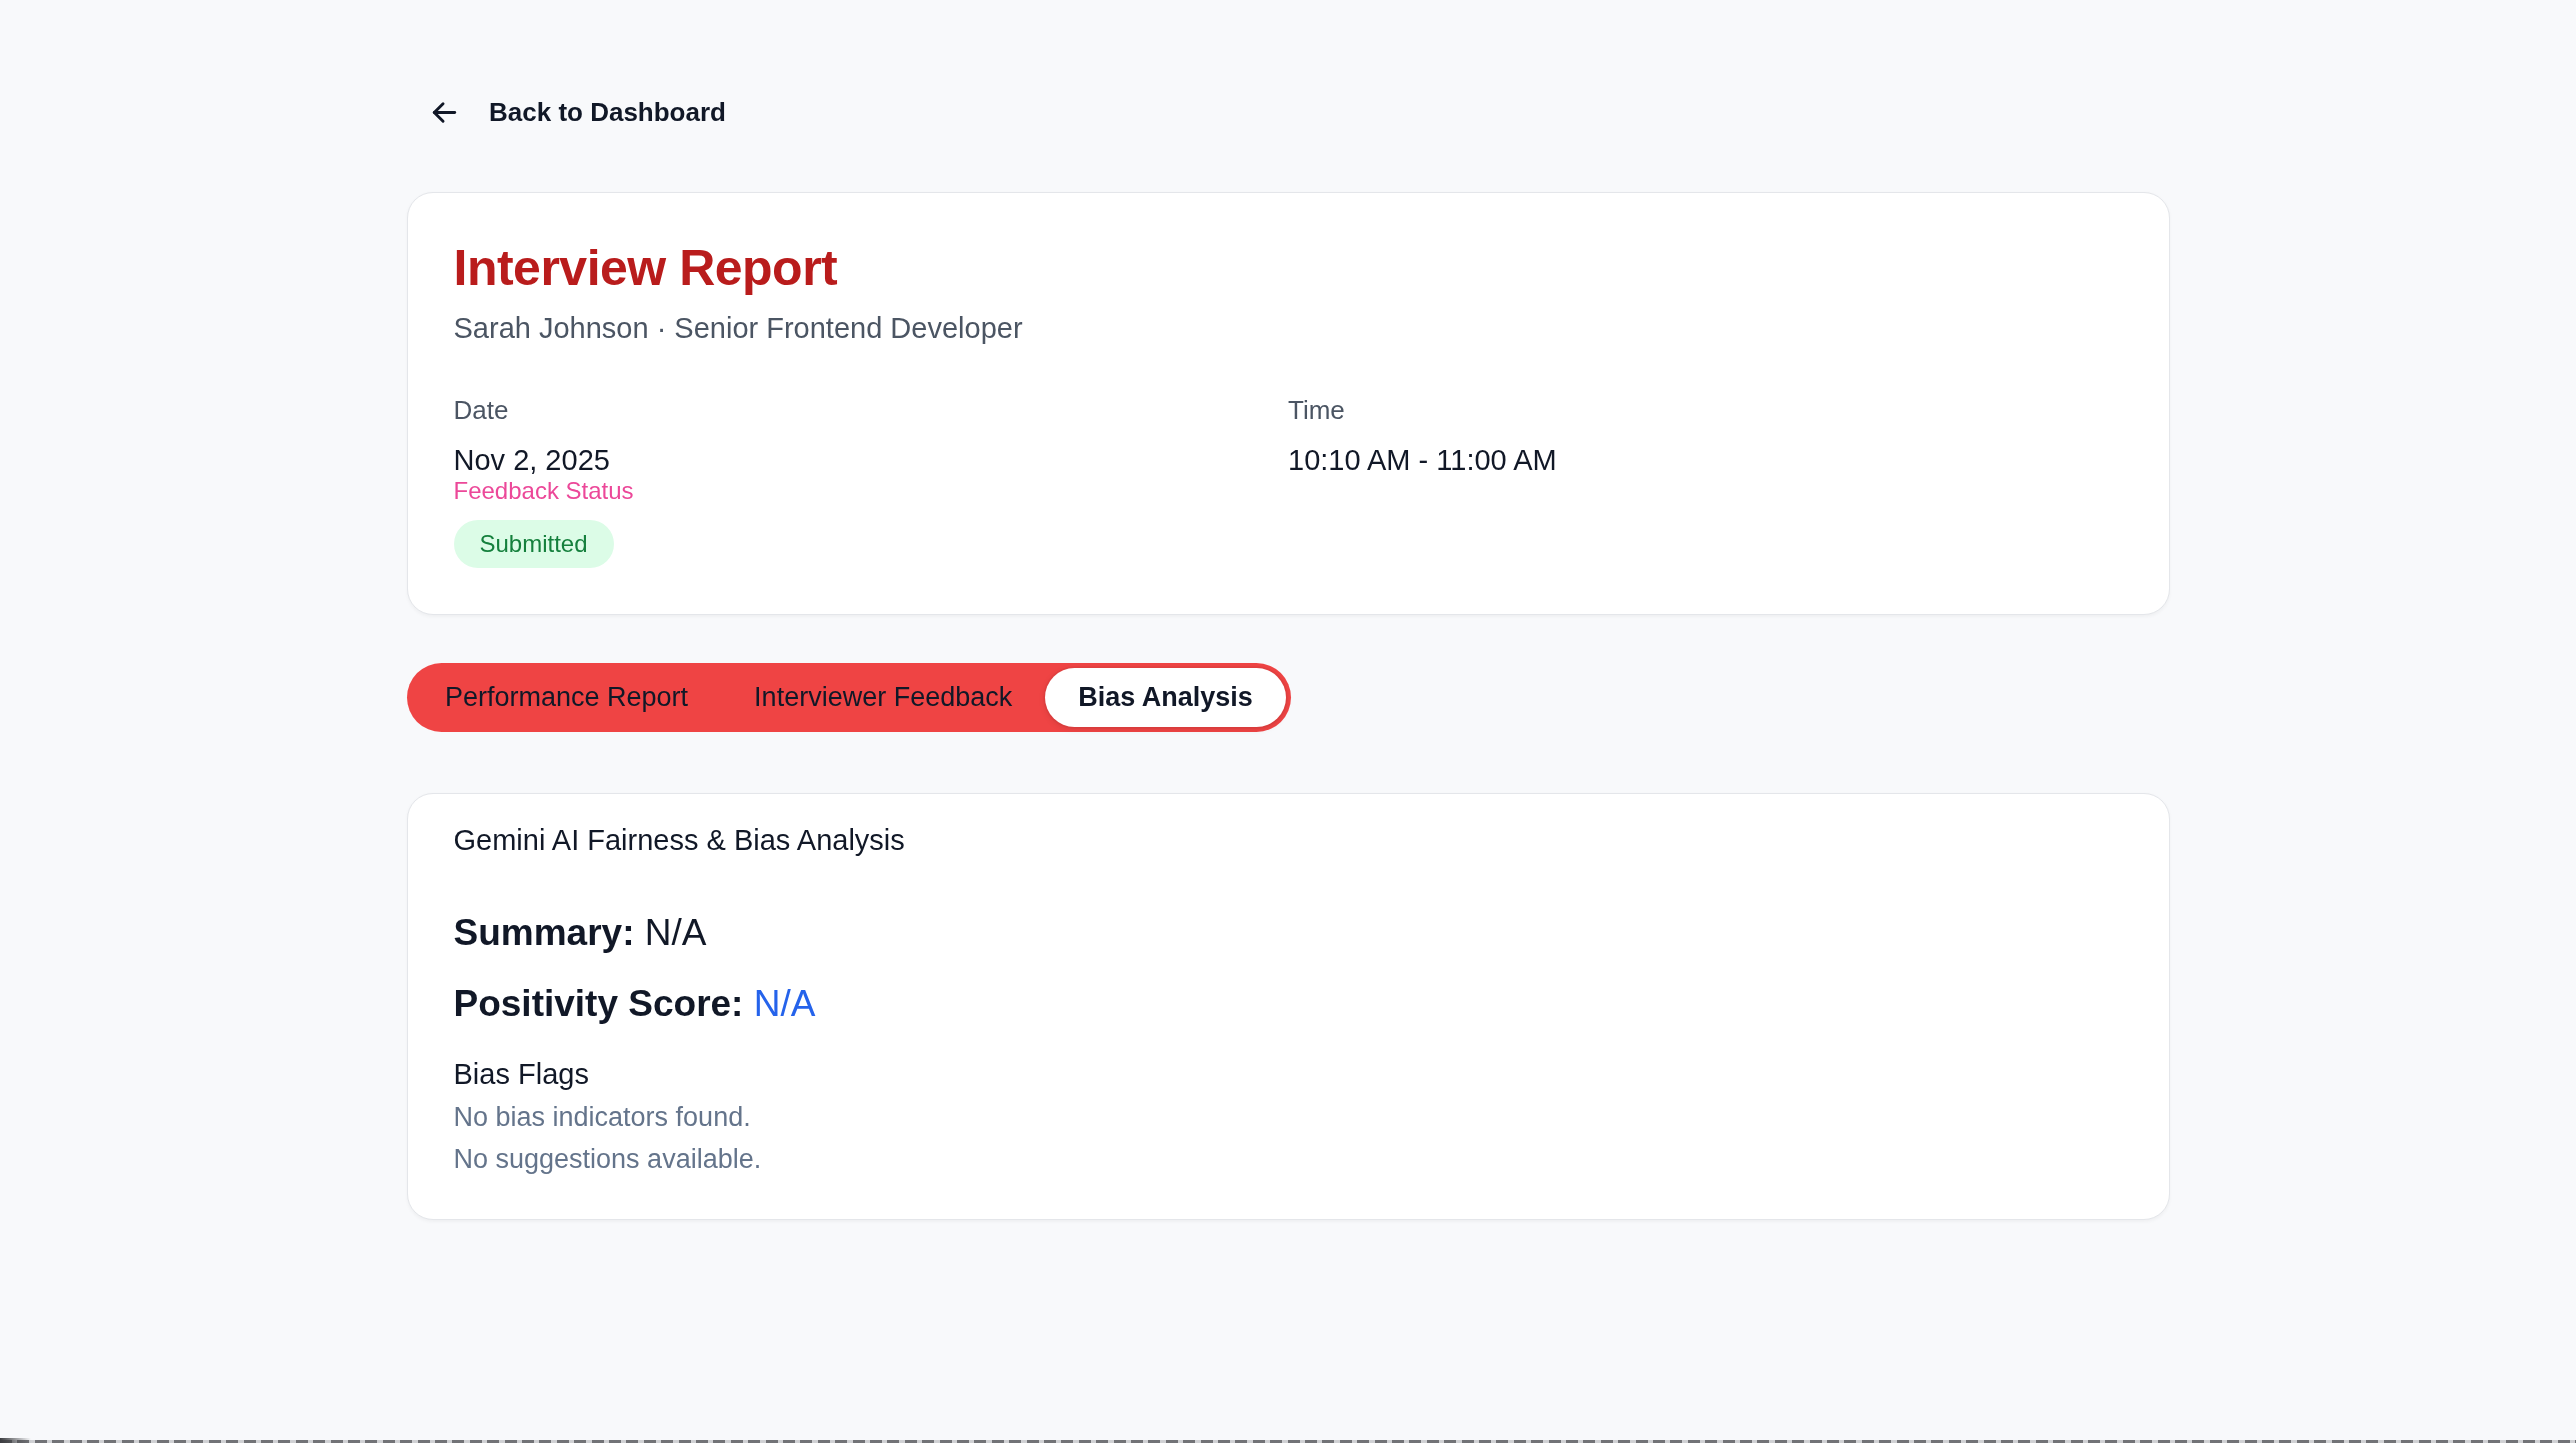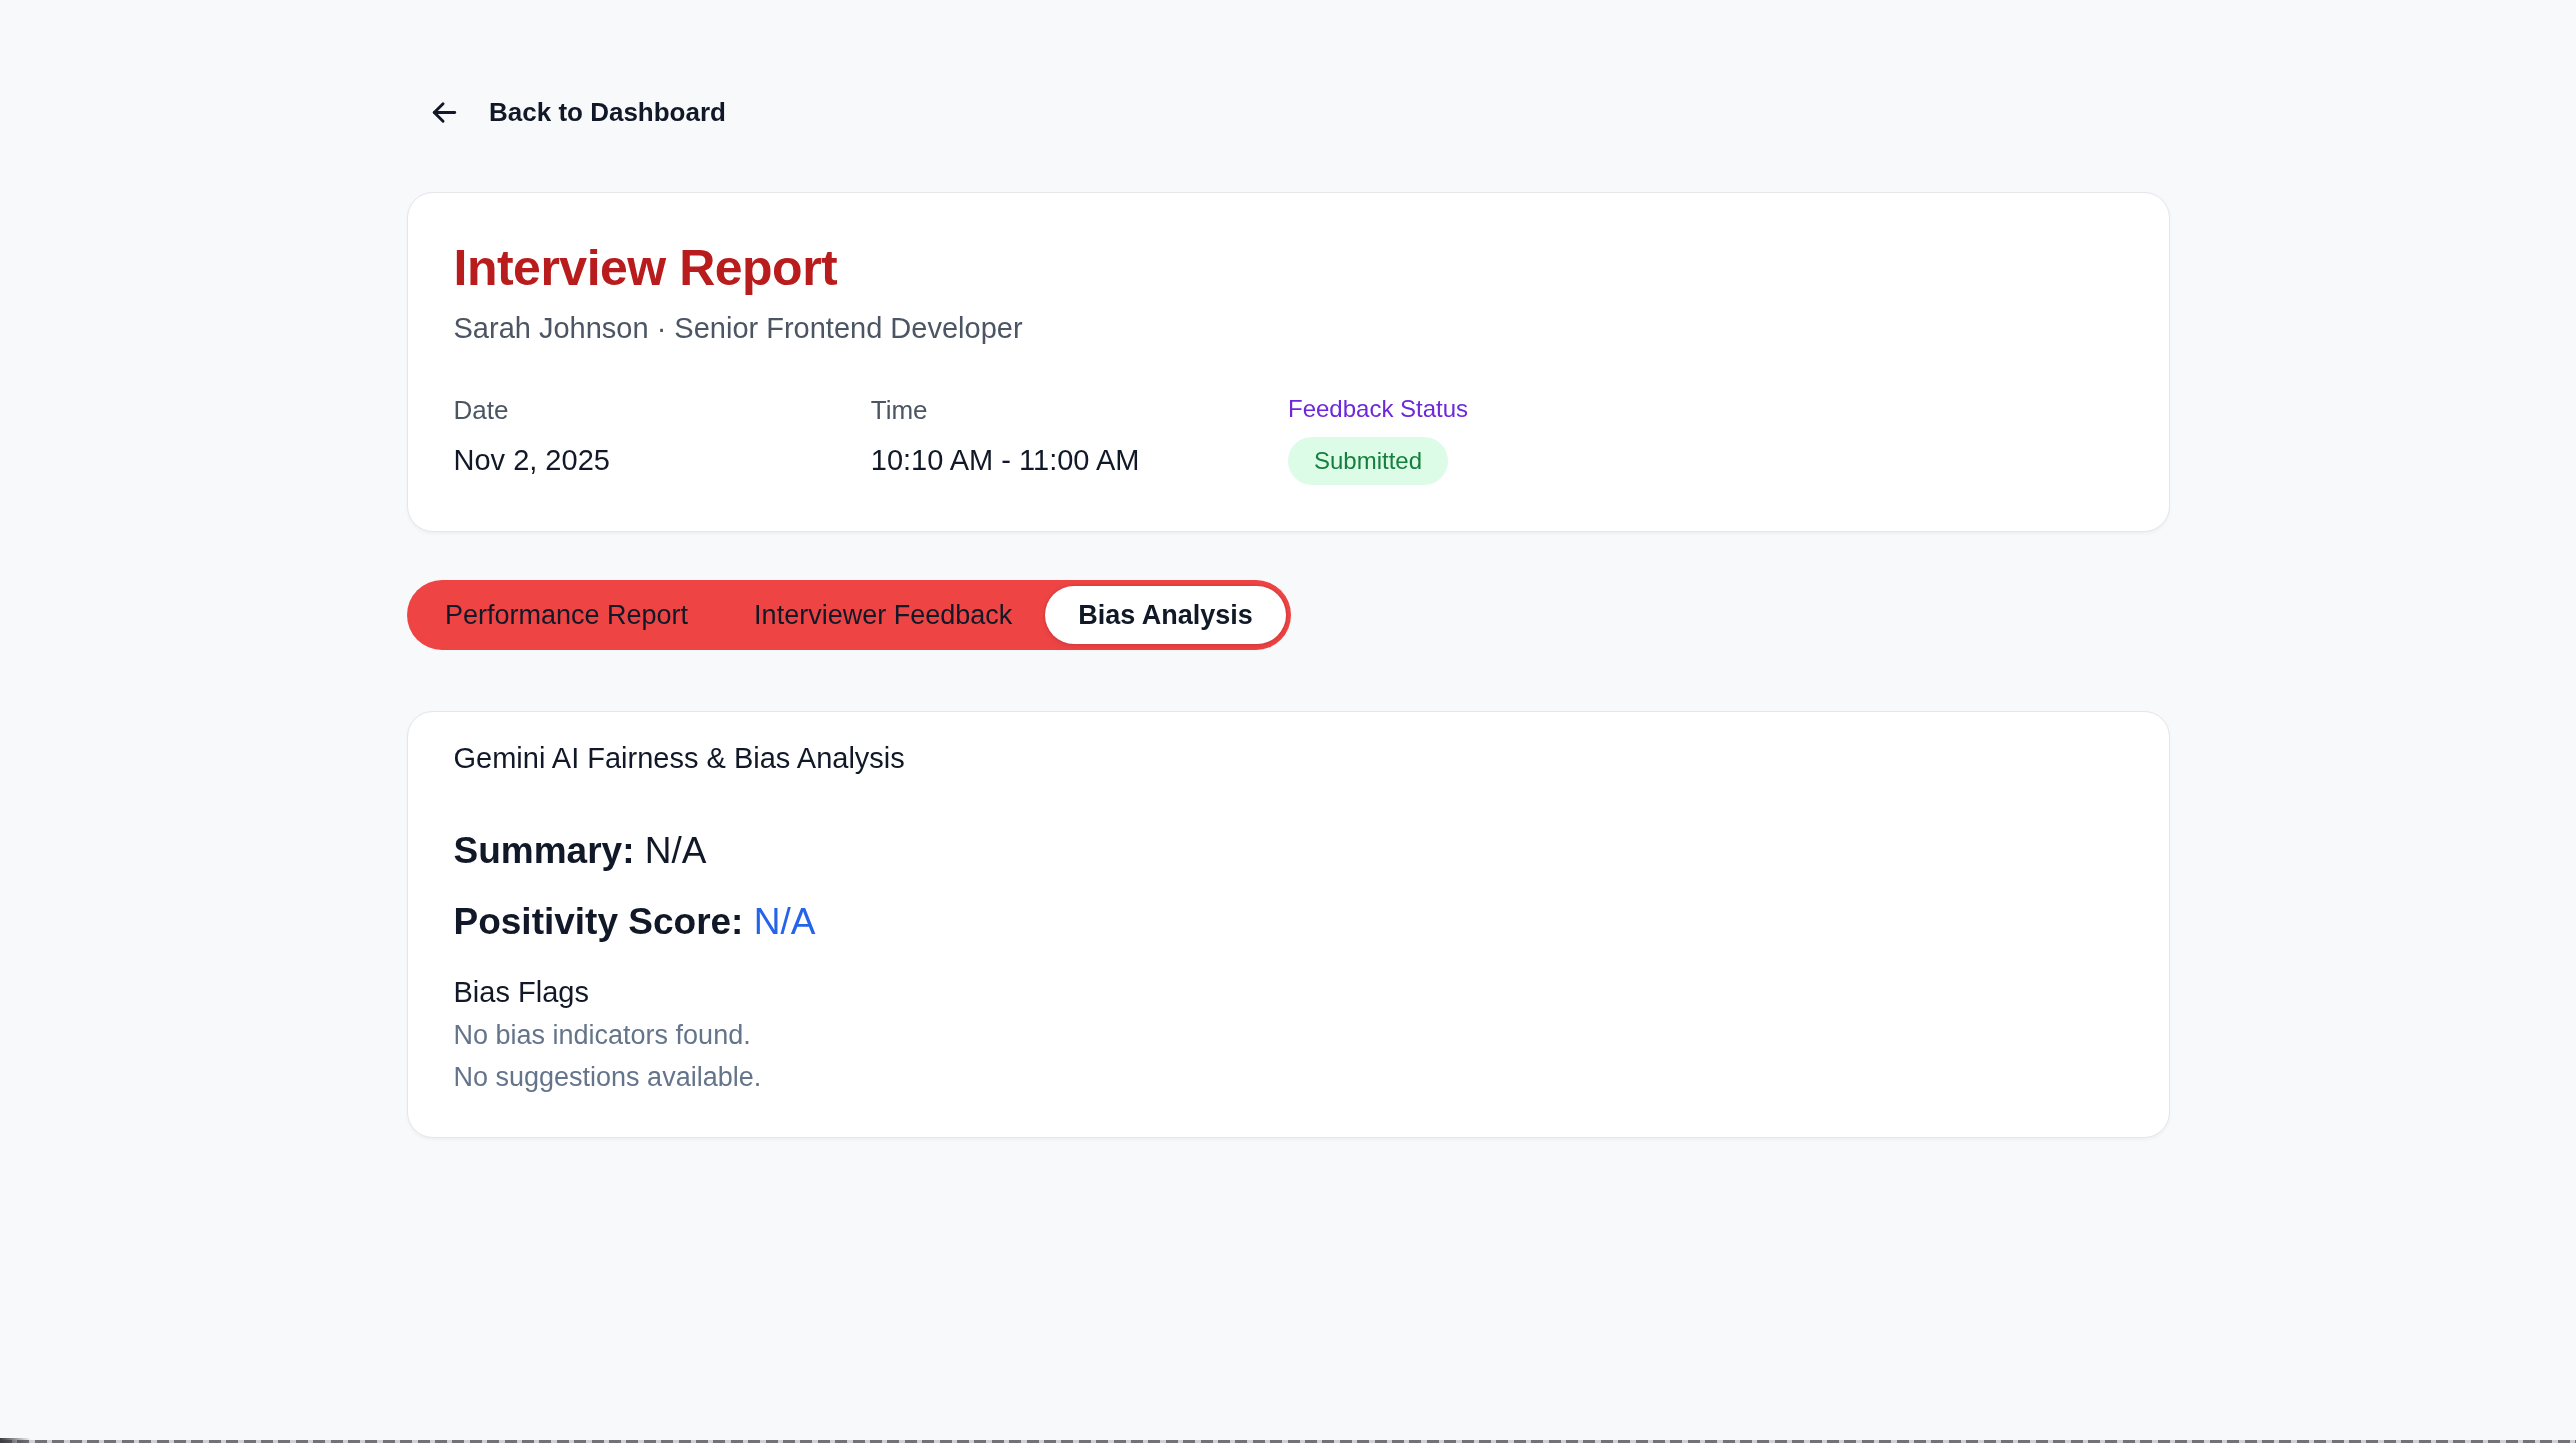--- a/index.html
+++ b/index.html
@@ -50,35 +50,35 @@
   }
   .page-subtitle {
     margin-top: 14.7px;
     font-size: 29px;
     color: #4b5563;
   }
 
   .info-grid {
     margin-top: 50px;
     display: grid;
-    grid-template-columns: repeat(4, 1fr);
+    grid-template-columns: repeat(2, 1fr);
   }
   .field-label {
     font-size: 26px;
     color: #4b5563;
     margin-bottom: 18.4px;
   }
   .field-value {
     font-size: 29px;
     font-weight: 500;
     color: #111827;
   }
   .status-label {
     font-size: 24px;
-    color: #6d28d9;
+    color: #ec4899;
     font-weight: 500;
     margin-bottom: 14.7px;
   }
   .status-badge {
     display: inline-block;
     background: #dcfce7;
     color: #15803d;
     font-size: 24px;
     font-weight: 500;
     padding: 10px 26px;

